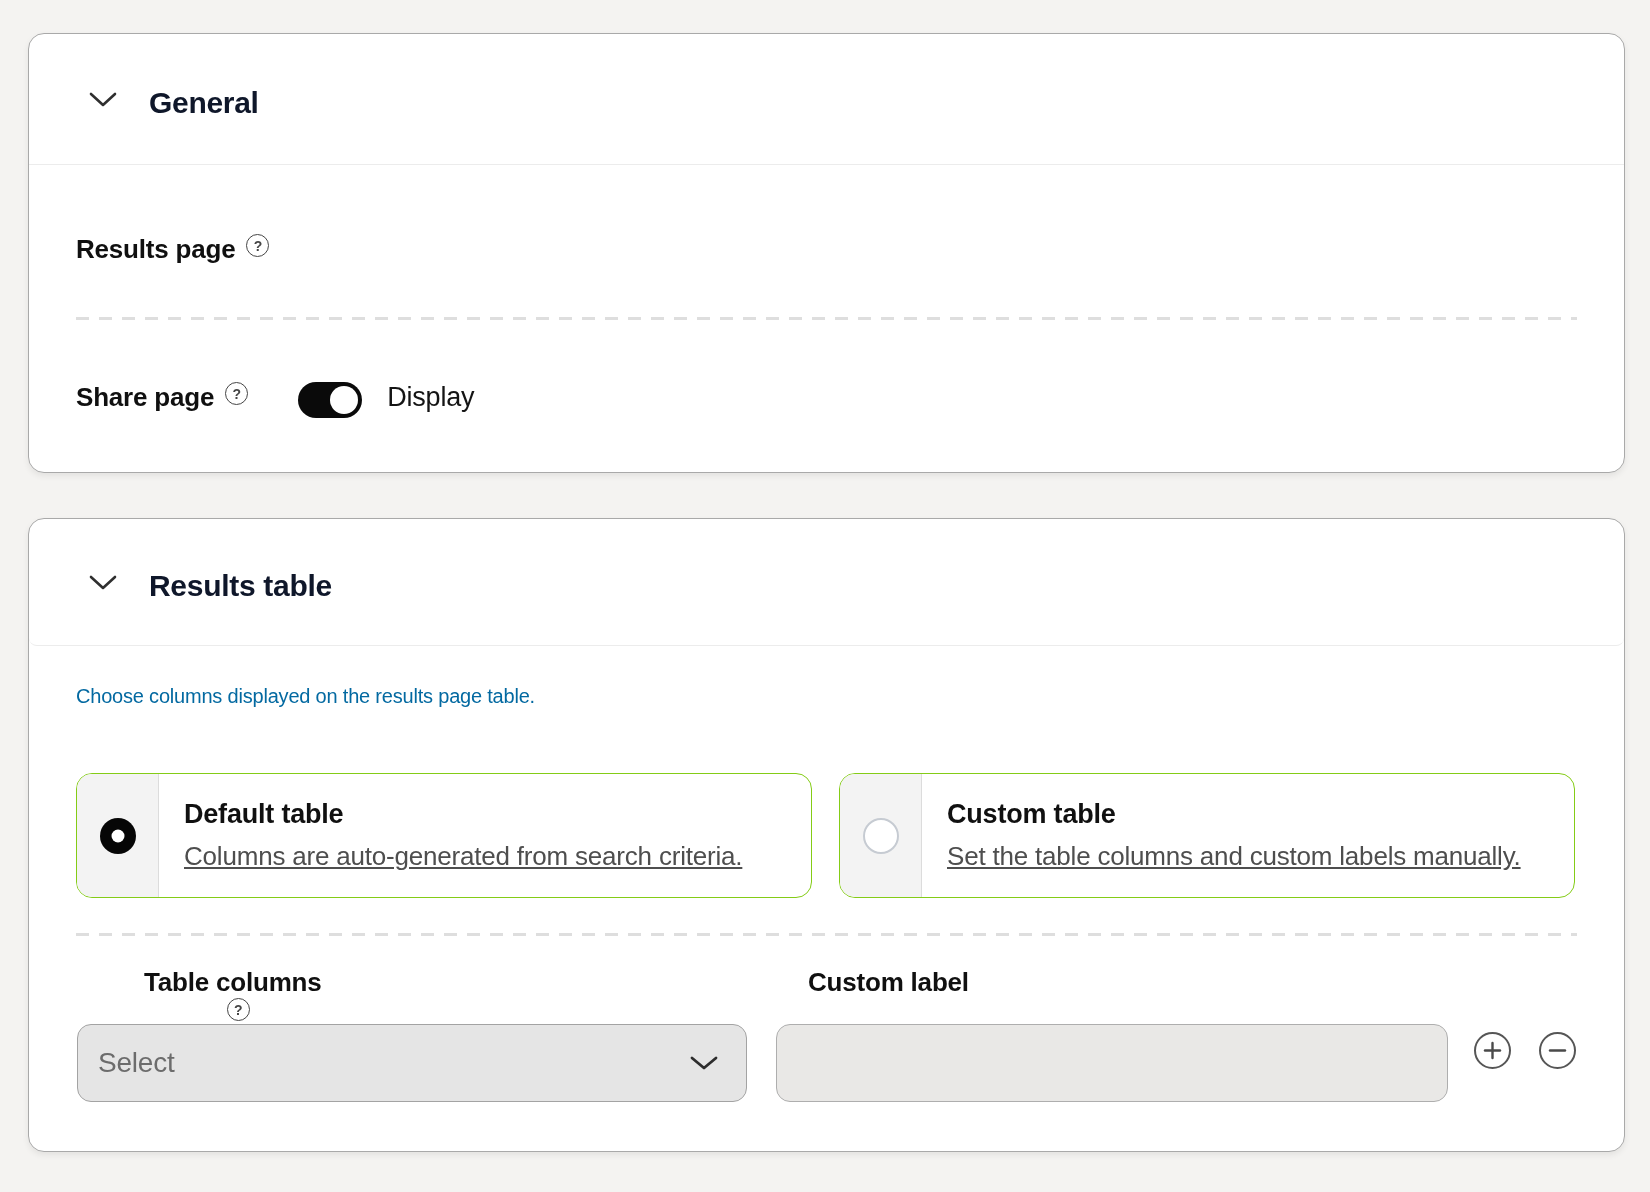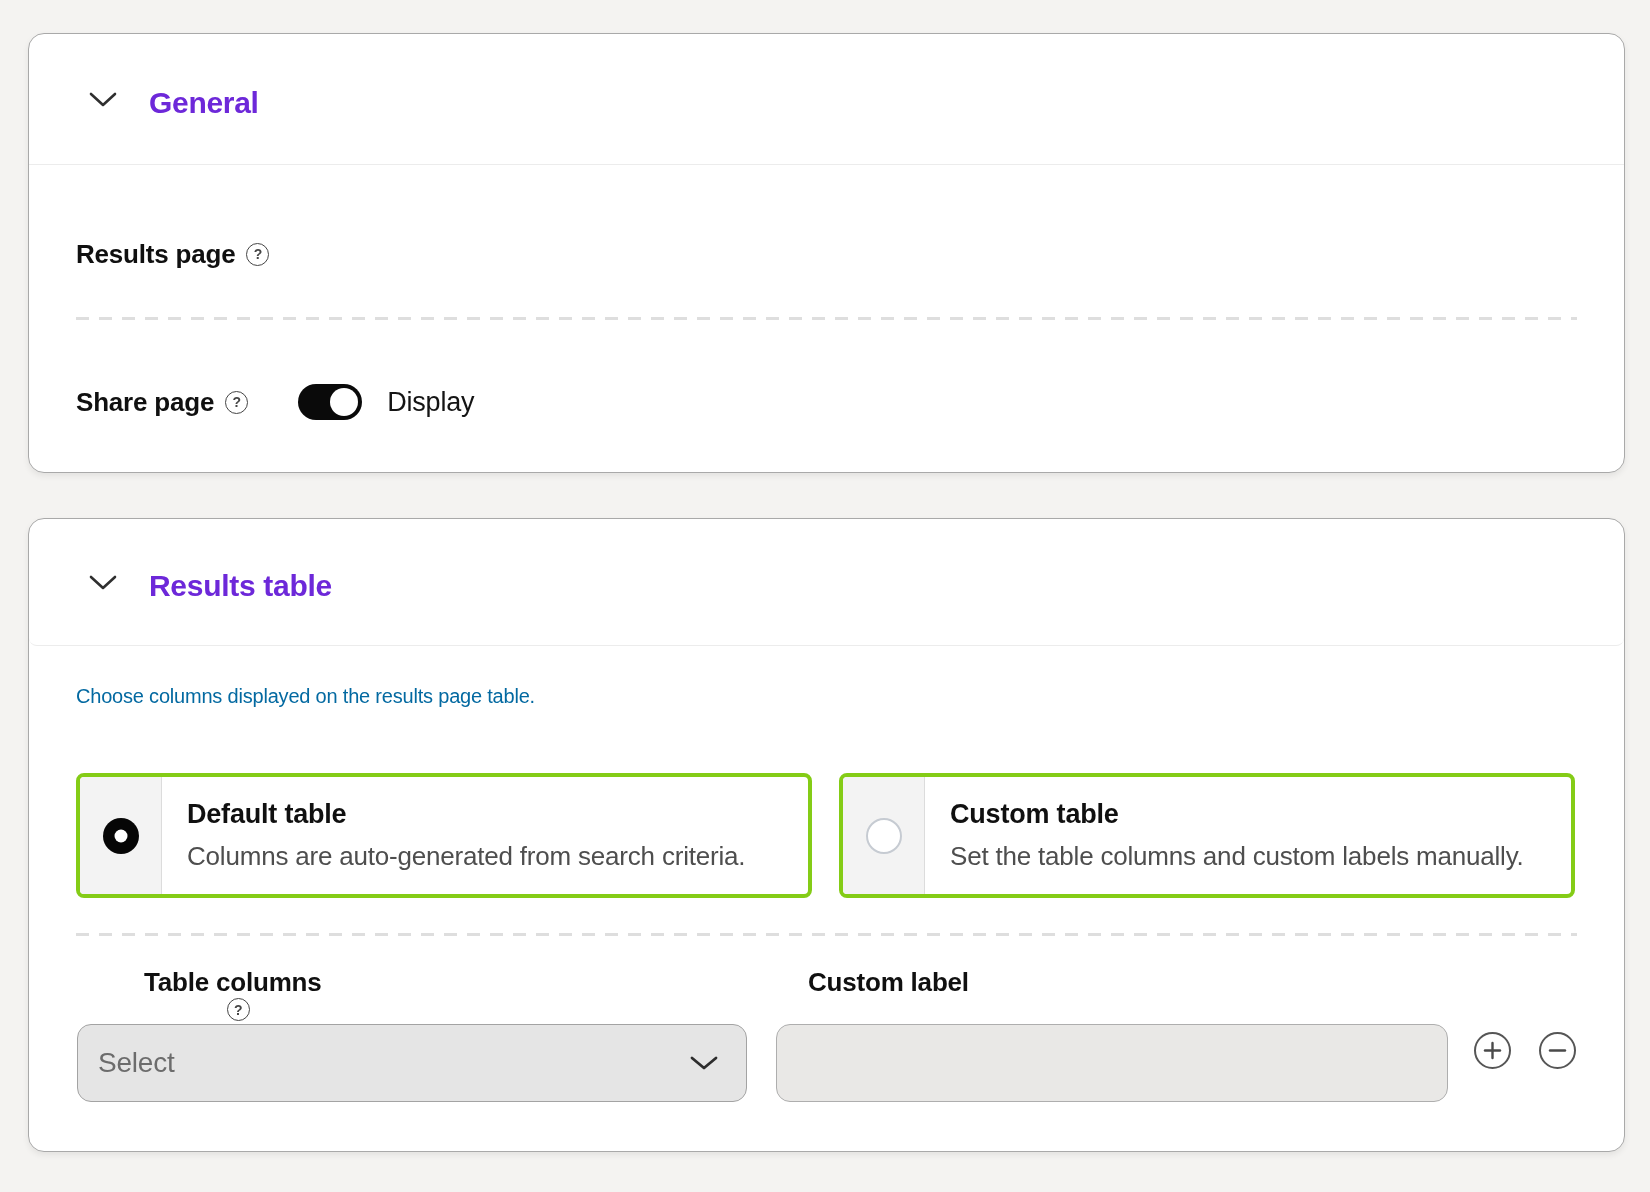--- a/index.html
+++ b/index.html
@@ -29,24 +29,24 @@
   .card1 .card-header { height:131px; }
   .card2 .card-header { height:127px;border-radius:8px; }
   .collapse-btn {
     margin-left:52px;
     width:44px; height:44px;
     display:flex; align-items:center; justify-content:center;
     background:none; border:none; cursor:pointer;
   }
   .card-title {
     margin-left:24px;
-    font-size:30px; font-weight:700; letter-spacing:-0.3px; color:#6d28d9;margin-top:8px;
-  }
-
-  .row { position:absolute; display:flex; align-items:center; }
+    font-size:30px; font-weight:700; letter-spacing:-0.3px; color:#0f172a;margin-top:8px;
+  }
+
+  .row { position:absolute; display:flex; align-items:flex-start; }
   .field-label { font-size:26px; font-weight:700; letter-spacing:-0.2px; color:#101010; }
   .help {
     margin-left:11px;
     width:23px; height:23px; flex:0 0 23px;
     border:1.5px solid #454545; border-radius:50%;
     display:grid; place-items:center;
     font-size:14px; font-weight:600; color:#454545;
     background:none; cursor:pointer; line-height:1;
   }
   .value-text { margin-left:50px; font-size:26px; color:#3c3c3c; letter-spacing:-0.2px; }
@@ -68,21 +68,21 @@
   .toggle-label { margin-left:25px; font-size:27px; font-weight:500; color:#141414; letter-spacing:-0.2px; }
 
   .description {
     position:absolute; left:47px; top:166px;
     font-size:20px; color:#0369a1; letter-spacing:-0.2px;
   }
 
   .options { position:absolute; left:47px; top:254px; display:flex; gap:27px; }
   .option-card {
     width:736px; height:125px;
-    border:4px solid #84cc16; border-radius:8px;
+    border:1px solid #84cc16; border-radius:16px;
     background:#ffffff; display:flex; overflow:hidden; cursor:pointer;
   }
   .radio-cell {
     width:82px; flex:0 0 82px;
     background:#f3f3f3; border-right:1px solid #dcdcdc;
     display:flex; align-items:center; justify-content:center;
   }
   .radio-on {
     width:36px; height:36px; border-radius:50%; background:#060606; position:relative;
   }
@@ -93,21 +93,21 @@
   }
   .radio-off {
     width:36px; height:36px; border-radius:50%;
     background:#ffffff; border:2px solid #c6cbd2;
   }
   .option-text {
     display:flex; flex-direction:column; justify-content:center;
     padding-left:25px; gap:11px;
   }
   .option-title { font-size:27px; font-weight:700; letter-spacing:-0.2px; color:#101010; }
-  .option-sub { font-size:26px; color:#4e4e4e; letter-spacing:-0.2px; }
+  .option-sub { font-size:26px; color:#4e4e4e; letter-spacing:-0.2px;text-decoration:underline; }
 
   .labels-row { position:absolute; top:448px; left:0; right:0; height:36px; }
   .col-label { position:absolute; display:flex; align-items:center;flex-direction:column; }
   .col-label.first { left:115px; }
   .col-label.second { left:779px; }
 
   .controls { position:absolute; top:505px; left:0; right:0; height:78px; }
   .select-box {
     position:absolute; left:48px; top:0; width:670px; height:78px;
     background:#e5e5e5; border:1.5px solid #a3a3a3; border-radius:14px;

